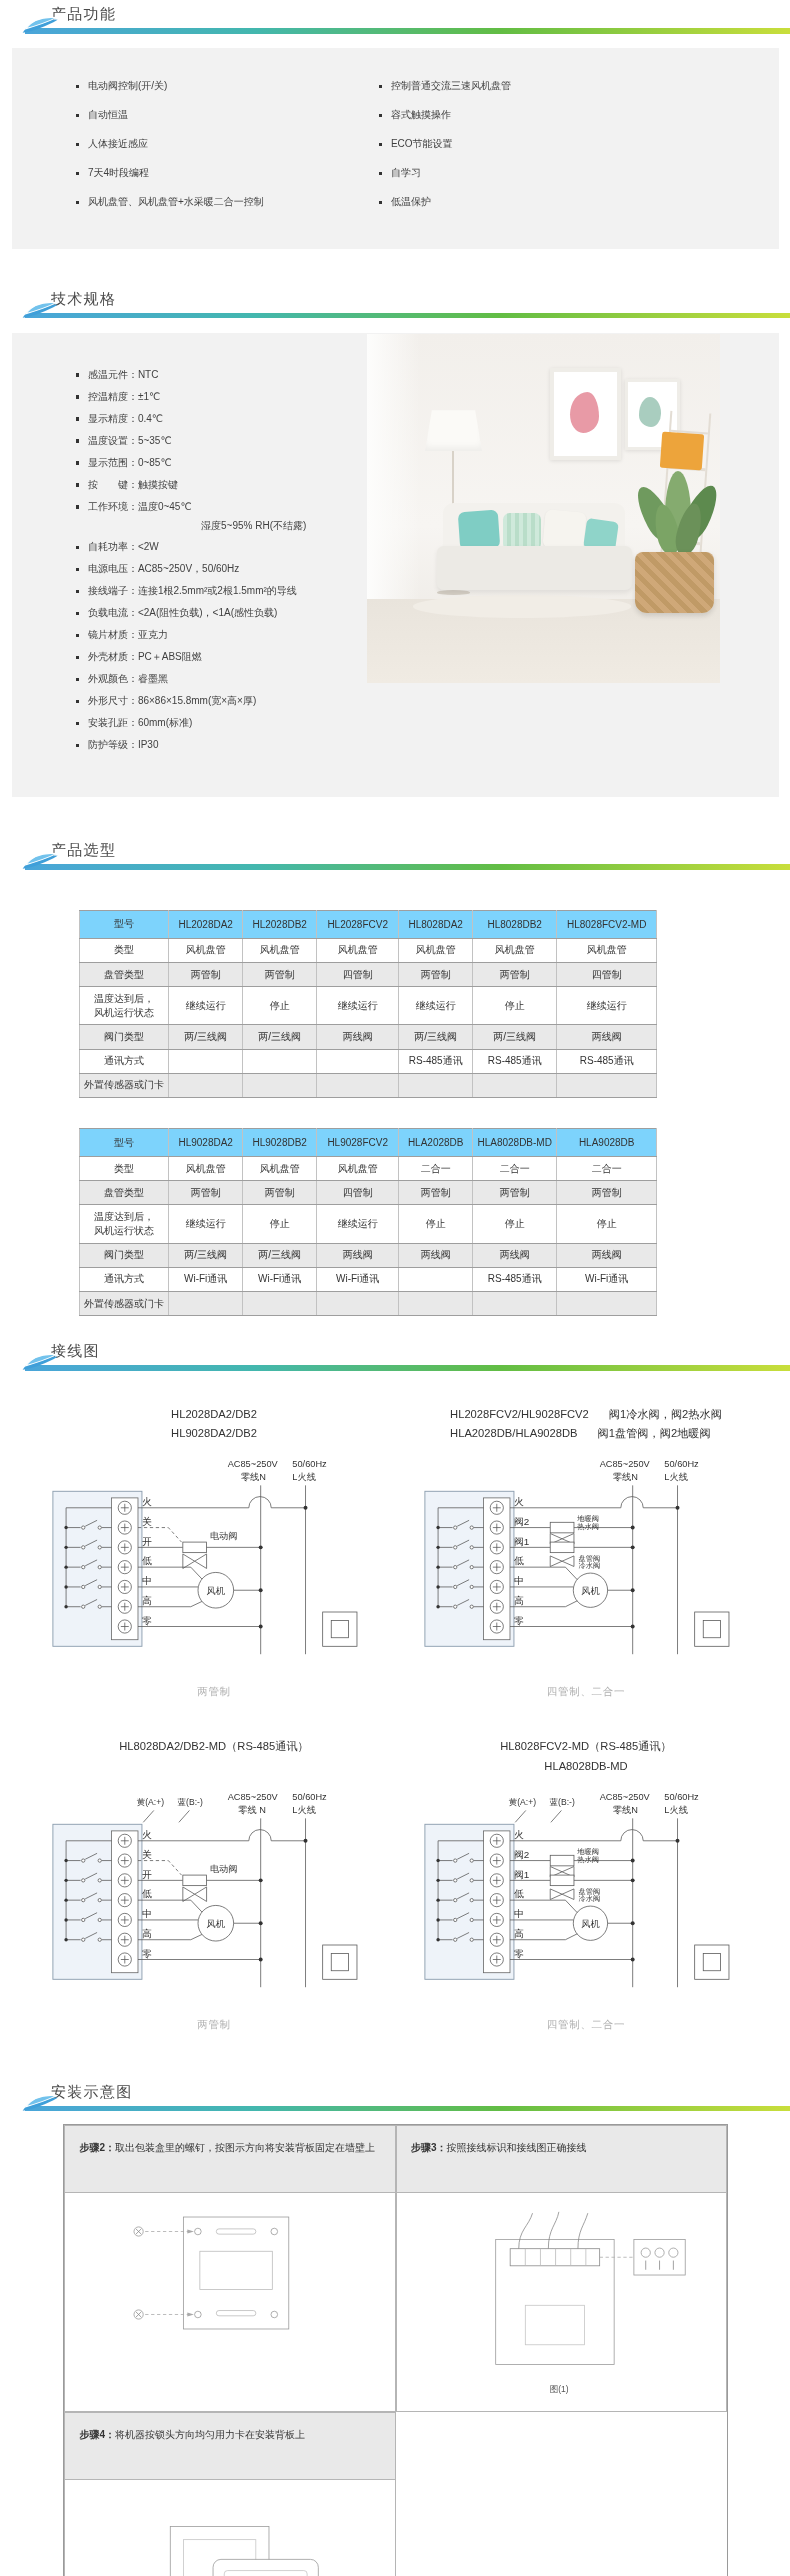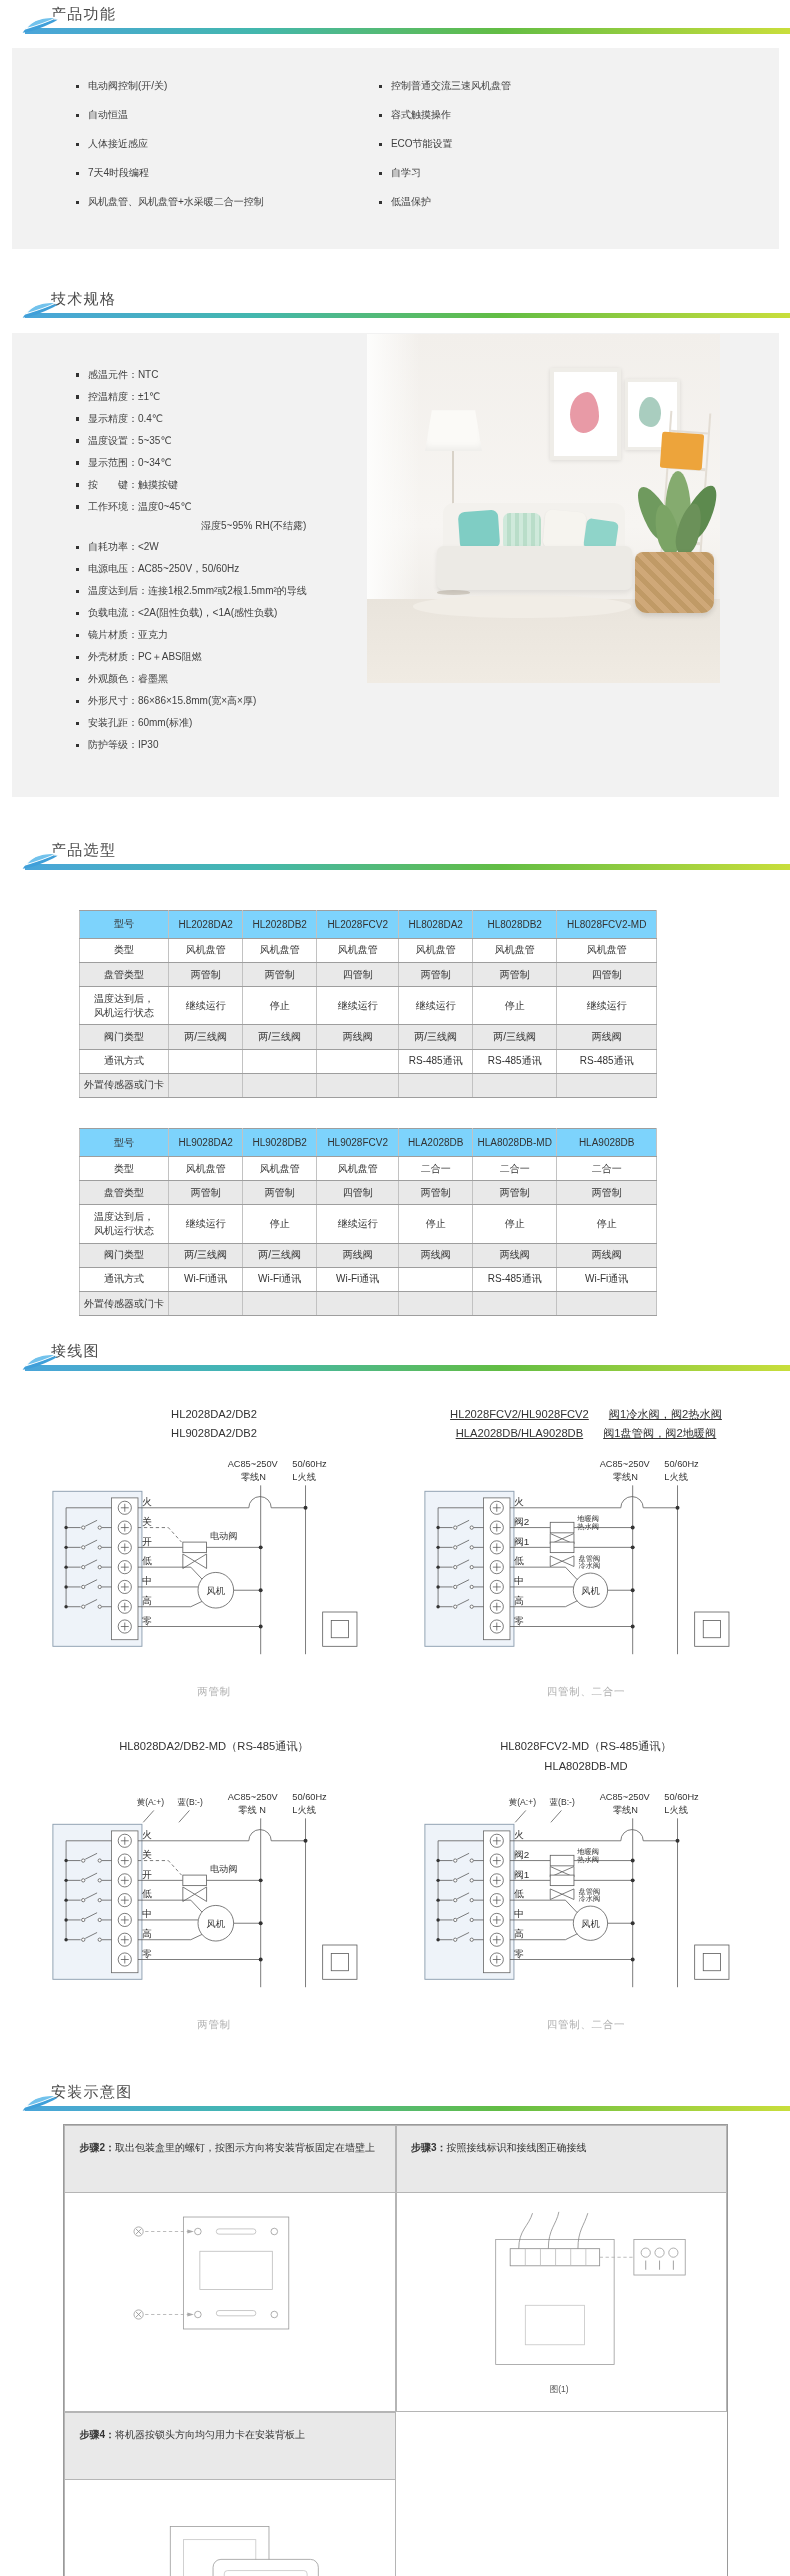--- a/index.html
+++ b/index.html
@@ -56,21 +56,21 @@
   .sel-table{border-collapse:collapse;margin:0 0 0 79px;font-size:10px;color:#333;text-align:center;table-layout:fixed;}
   .sel-table td{border:0.7px solid #c2c2c2;border-top:1.3px solid #9e9e9e;border-bottom:1.3px solid #9e9e9e;padding:4.6px 2.6px;background:#fff;height:13px;}
   .sel-table tr.head td{background:#7dd3fc;padding:6.6px 2.6px;}
   .sel-table tr.alt td{background:#e9e9e9;}
   .sel-table td.lbl{width:83px;}
   .tm1{margin-top:40px;} .tm2{margin-top:30px;}
   
   .wiring-grid{display:grid;grid-template-columns:372px 372px;margin:34px 0 0 28px;row-gap:38px;}
   .wd{display:flex;flex-direction:column;align-items:center;}
   .wd-titles{min-height:44px;text-align:center;font-size:11.2px;color:#333;line-height:1.75;}
-  .wd-line{display:flex;gap:20px;justify-content:center;text-decoration:underline;}
+  .wd-line{display:flex;gap:20px;justify-content:flex-start;}
   .wd-cap{color:#b0b0b0;font-size:10.5px;margin-top:9.2px;letter-spacing:0.7px;}
   .wsvg{margin-top:6.6px;}
   .wsvg text{font-size:14px;fill:#333;font-family:"Liberation Sans","DejaVu Sans",sans-serif;}
   .wsvg text.t15{font-size:15px;} .wsvg text.t13{font-size:13px;} .wsvg text.t11{font-size:11px;}
   .wire{stroke:#5a5a5a;stroke-width:1.2;fill:none;}
   .tbody{fill:#eef3f9;stroke:#8b9dae;stroke-width:1.4;}
   .tstrip{fill:#fff;stroke:#666;}
   .scrw{fill:#fff;}
   .dot{fill:#333;stroke:none;}
   .dash{stroke-dasharray:5 4;}
@@ -173,42 +173,42 @@
       <li>
           <span class="sq"></span>
           <span>显示精度：0.4℃</span>
         </li>
       <li>
           <span class="sq"></span>
           <span>温度设置：5~35℃</span>
         </li>
       <li>
           <span class="sq"></span>
-          <span>显示范围：0~34℃</span>
+          <span>显示范围：0~85℃</span>
         </li>
       <li>
           <span class="sq"></span>
           <span>按　　键：触摸按键</span>
         </li>
       <li>
           <span class="sq"></span>
           <span>工作环境：温度0~45℃</span>
         </li>
       <div class="spec-sub">湿度5~95% RH(不结露)</div>
       <li>
           <span class="sq"></span>
           <span>自耗功率：&lt;2W</span>
         </li>
       <li>
           <span class="sq"></span>
           <span>电源电压：AC85~250V，50/60Hz</span>
         </li>
       <li>
           <span class="sq"></span>
-          <span>温度达到后：连接1根2.5mm²或2根1.5mm²的导线</span>
+          <span>接线端子：连接1根2.5mm²或2根1.5mm²的导线</span>
         </li>
       <li>
           <span class="sq"></span>
           <span>负载电流：&lt;2A(阻性负载)，&lt;1A(感性负载)</span>
         </li>
       <li>
           <span class="sq"></span>
           <span>镜片材质：亚克力</span>
         </li>
       <li>

